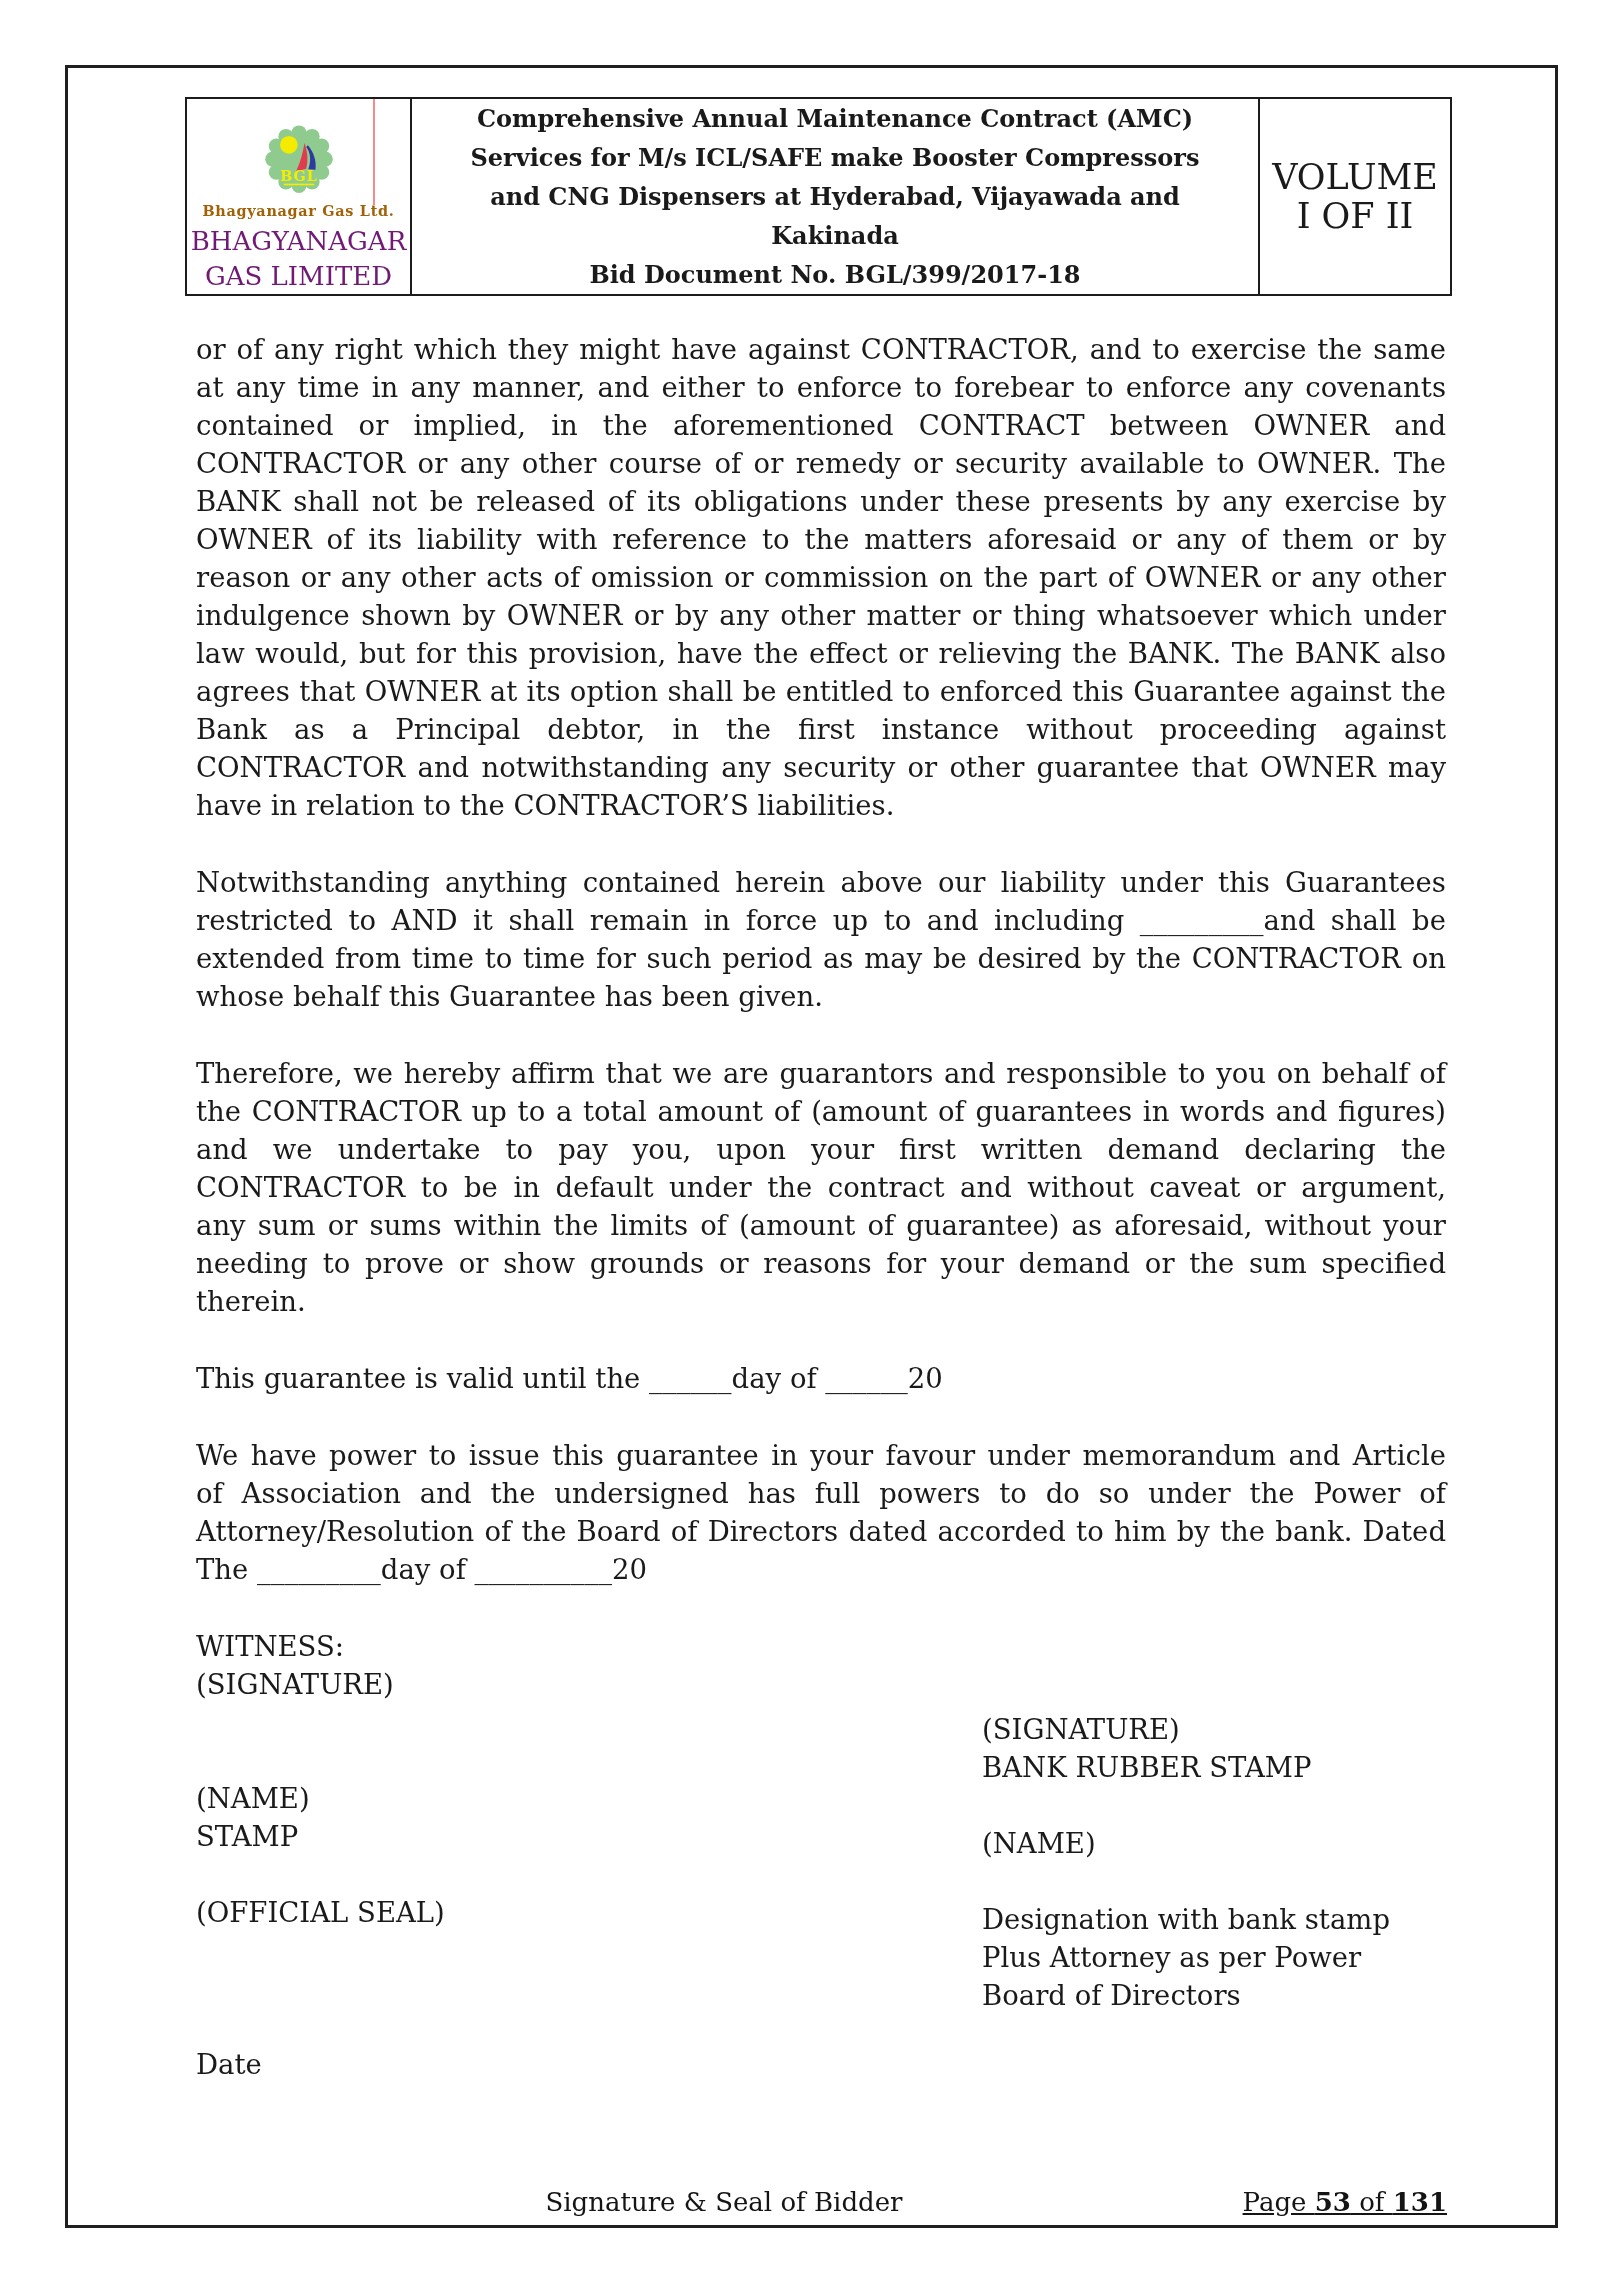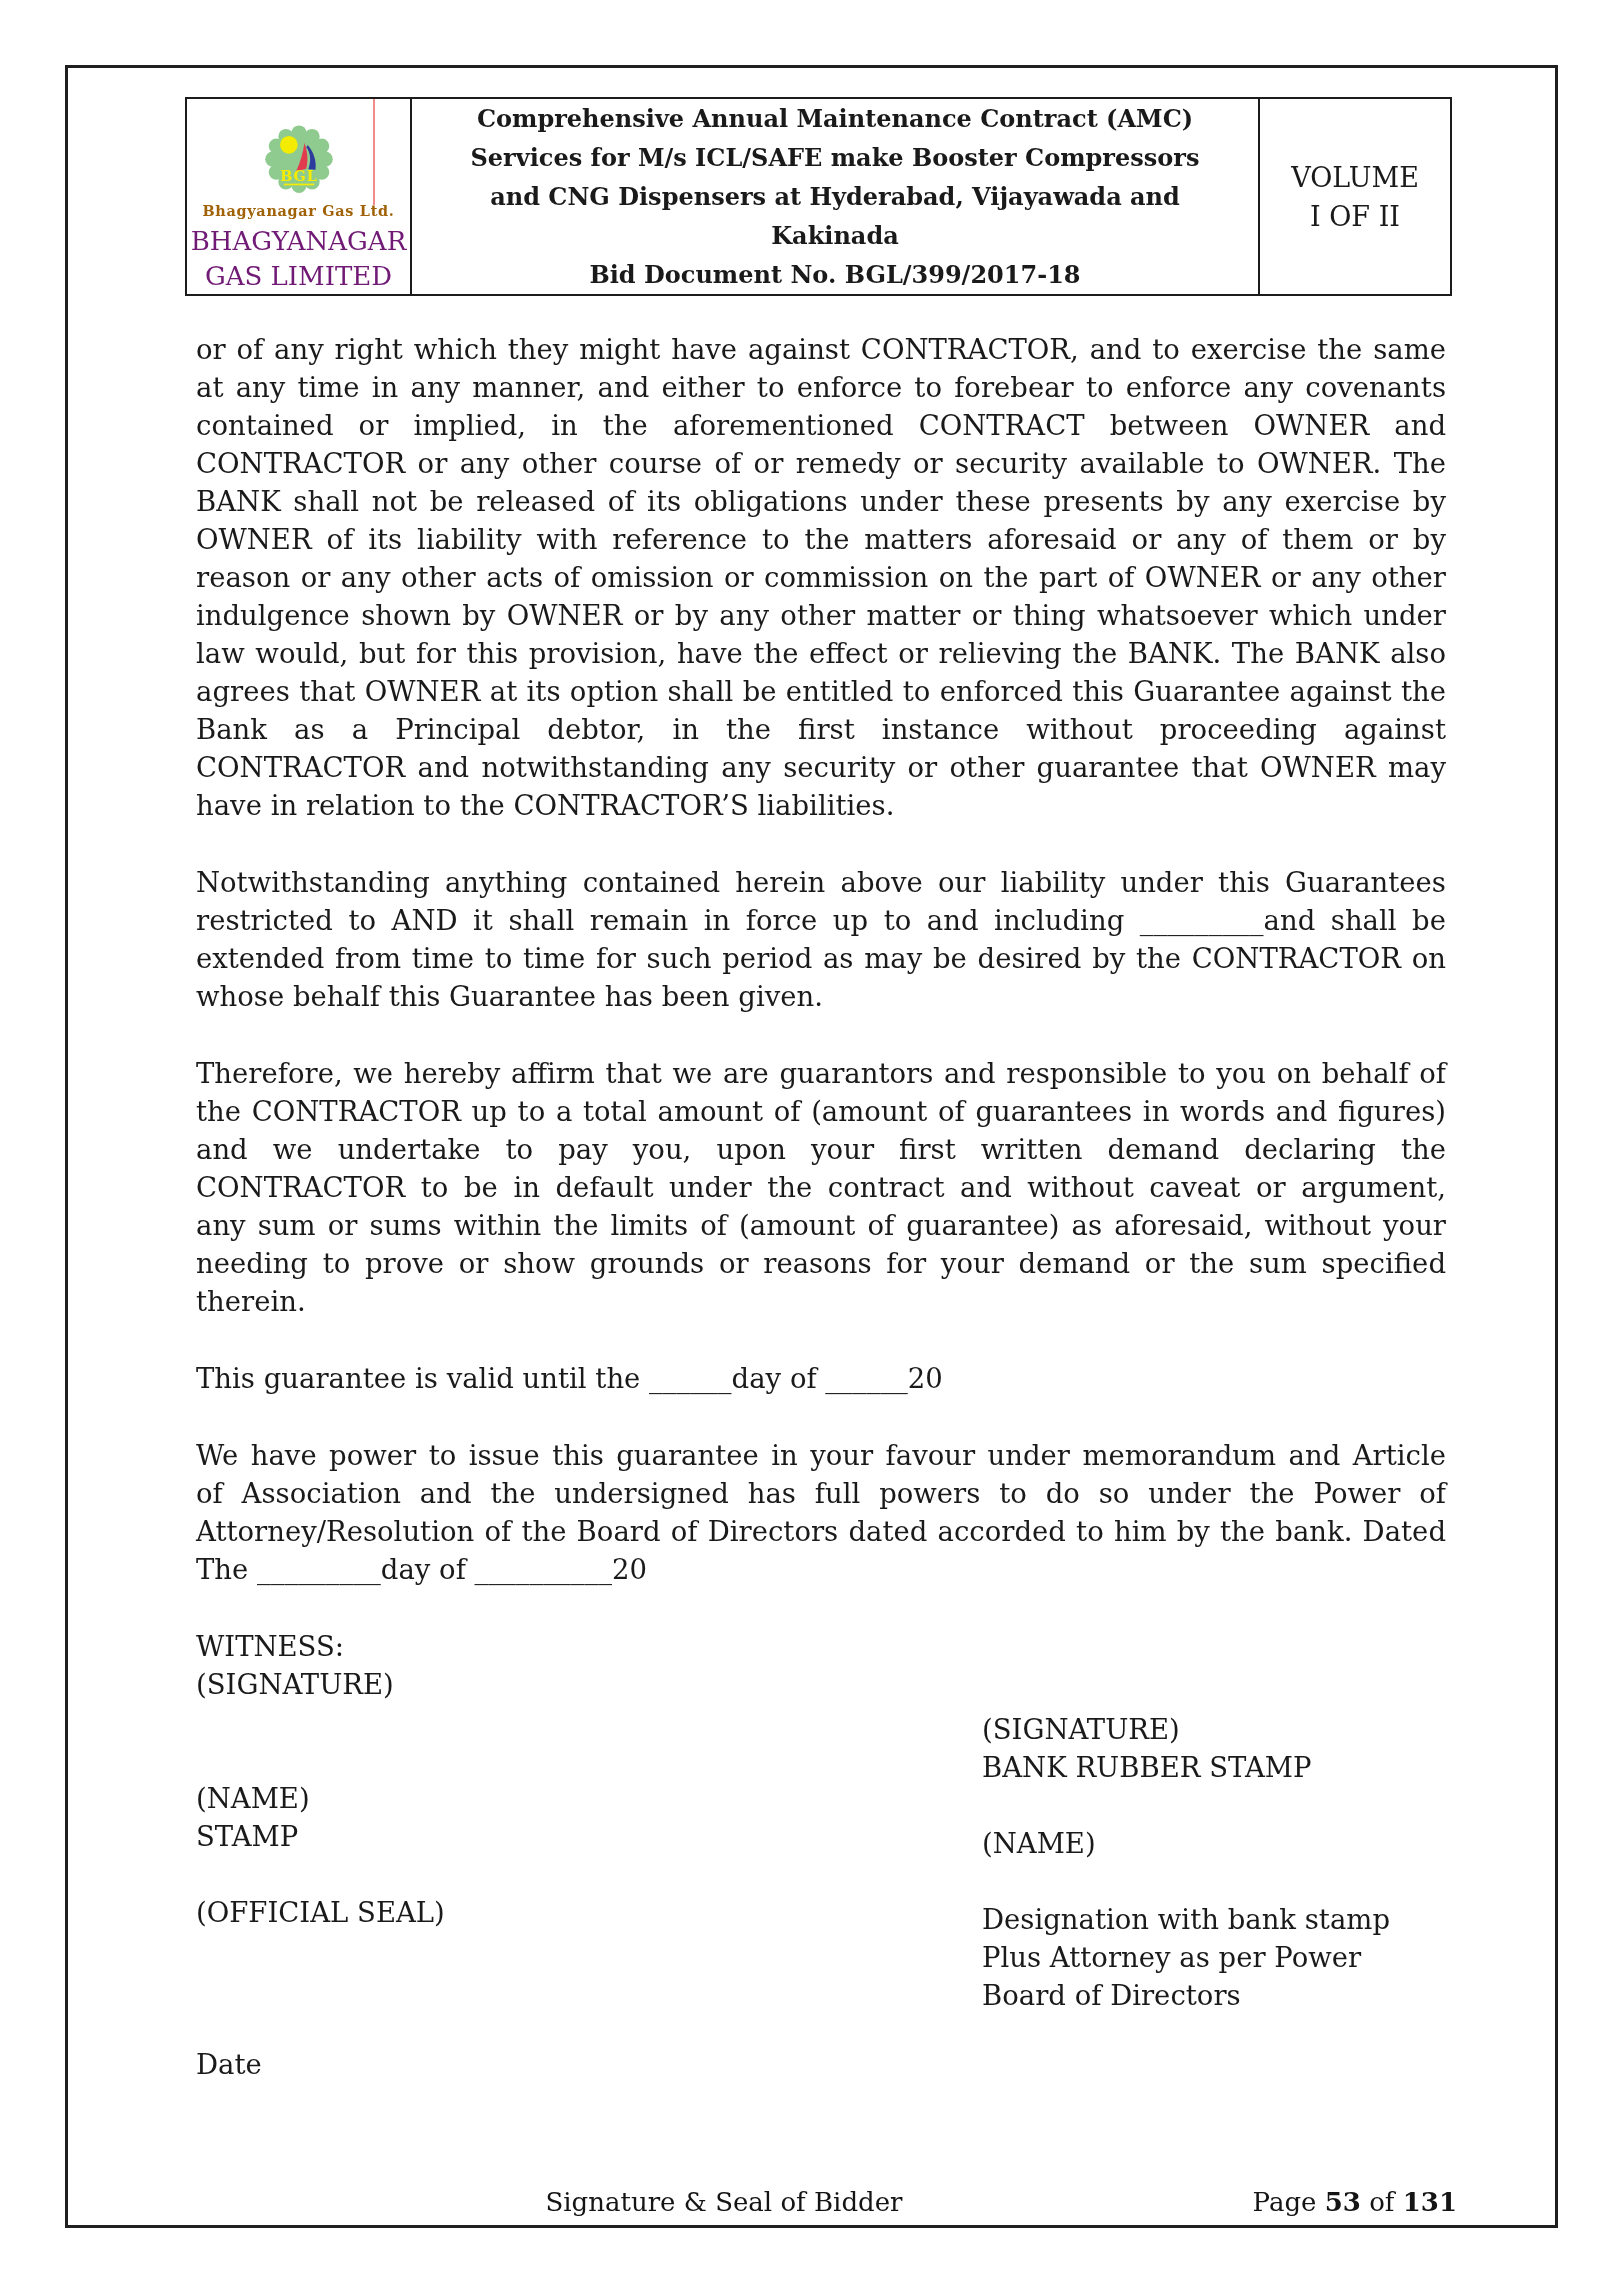--- a/index.html
+++ b/index.html
@@ -13,37 +13,37 @@
   }
   
   .hdr {
     position:absolute; left:185px; top:97px; width:1267px; height:199px;
     border:2.6px solid #1c1c1c; box-sizing:border-box; display:flex;
   }
   .cell { box-sizing:border-box; height:100%; }
   .logo-cell { width:223px; display:flex; flex-direction:column; align-items:center; padding-top:23px; position:relative; }
   .title-cell { flex:1; border-left:2.6px solid #1c1c1c; display:flex; flex-direction:column; justify-content:center; text-align:center; font-weight:bold; font-size:24px; }
   .title-cell .ln { line-height:39px; min-height:39px; white-space:nowrap; }
-  .vol-cell { width:192px; border-left:2.6px solid #1c1c1c; display:flex; flex-direction:column; justify-content:center; text-align:center; font-size:27px; }
+  .vol-cell { width:192px; border-left:2.6px solid #1c1c1c; display:flex; flex-direction:column; justify-content:center; text-align:center; font-size:35px; }
   .vol-cell .ln { line-height:39px; min-height:39px; }
   .logo-svg { display:block; }
   .logo-sub { font-size:14.4px; font-weight:bold; color:#a16207; margin-top:1.3px; letter-spacing:0.7px; }
   .company { margin-top:5.2px; text-align:center; font-size:26px; color:#701a75; }
   .company .ln { line-height:35px; min-height:35px; }
   .red-line { position:absolute; left:186px; top:0px; width:2px; height:106px; background:#f28b8b; }
   
   .content { position:absolute; left:196px; top:330px; width:1250px; font-size:27.5px; }
   .ln { line-height:38px; min-height:38px; }
   .jst { text-align:justify; text-align-last:justify; }
   .par { margin:0 0 39px 0; }
   .wit-right { position:absolute; left:982px; top:1710px; width:497px; font-size:27.5px; }
   
   .footer { position:absolute; left:0; top:2187px; width:100%; font-size:26px; color:#141414; }
   .f-left { position:absolute; left:724px; transform:translateX(-50%); white-space:nowrap; }
-  .f-right { position:absolute; right:166px; white-space:nowrap; }
+  .f-right { position:absolute; right:176px; white-space:nowrap;text-decoration:underline; }
   .f-right b { font-weight:bold; }
 </style>
 </head>
 <body>
 
 <div class="page">
 
   <div class="page-border"></div>
 
   <div class="hdr">

